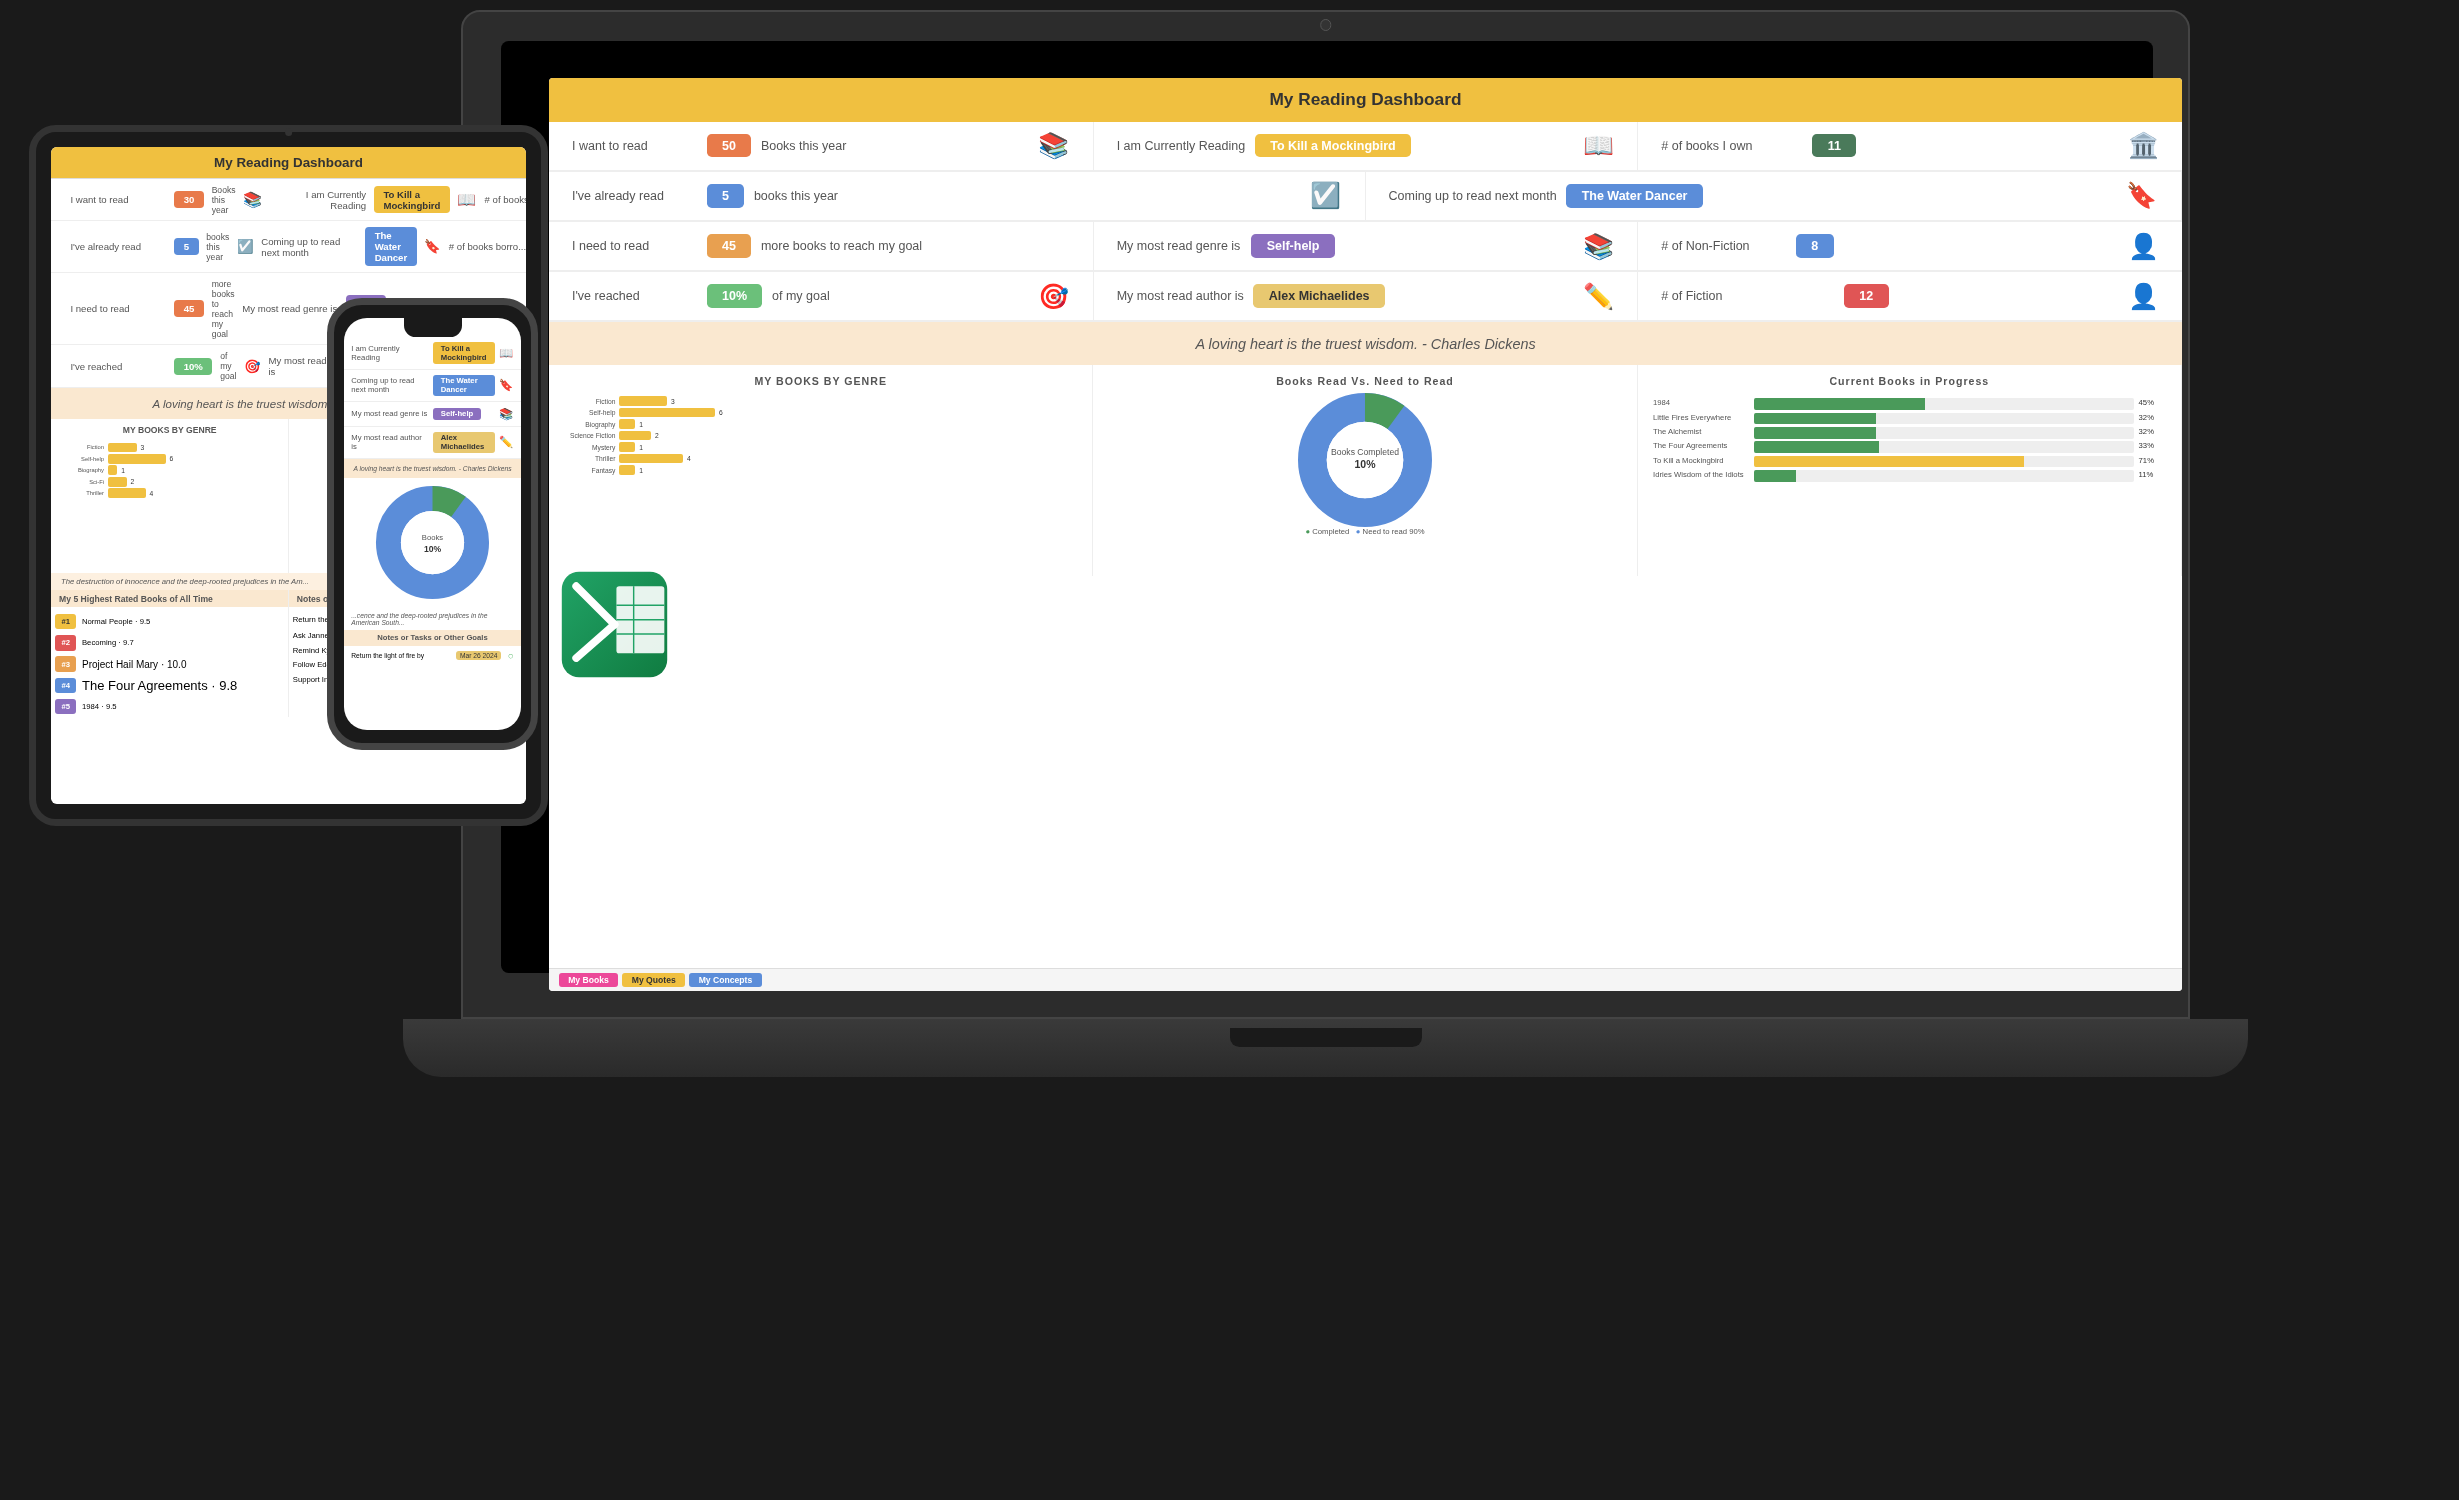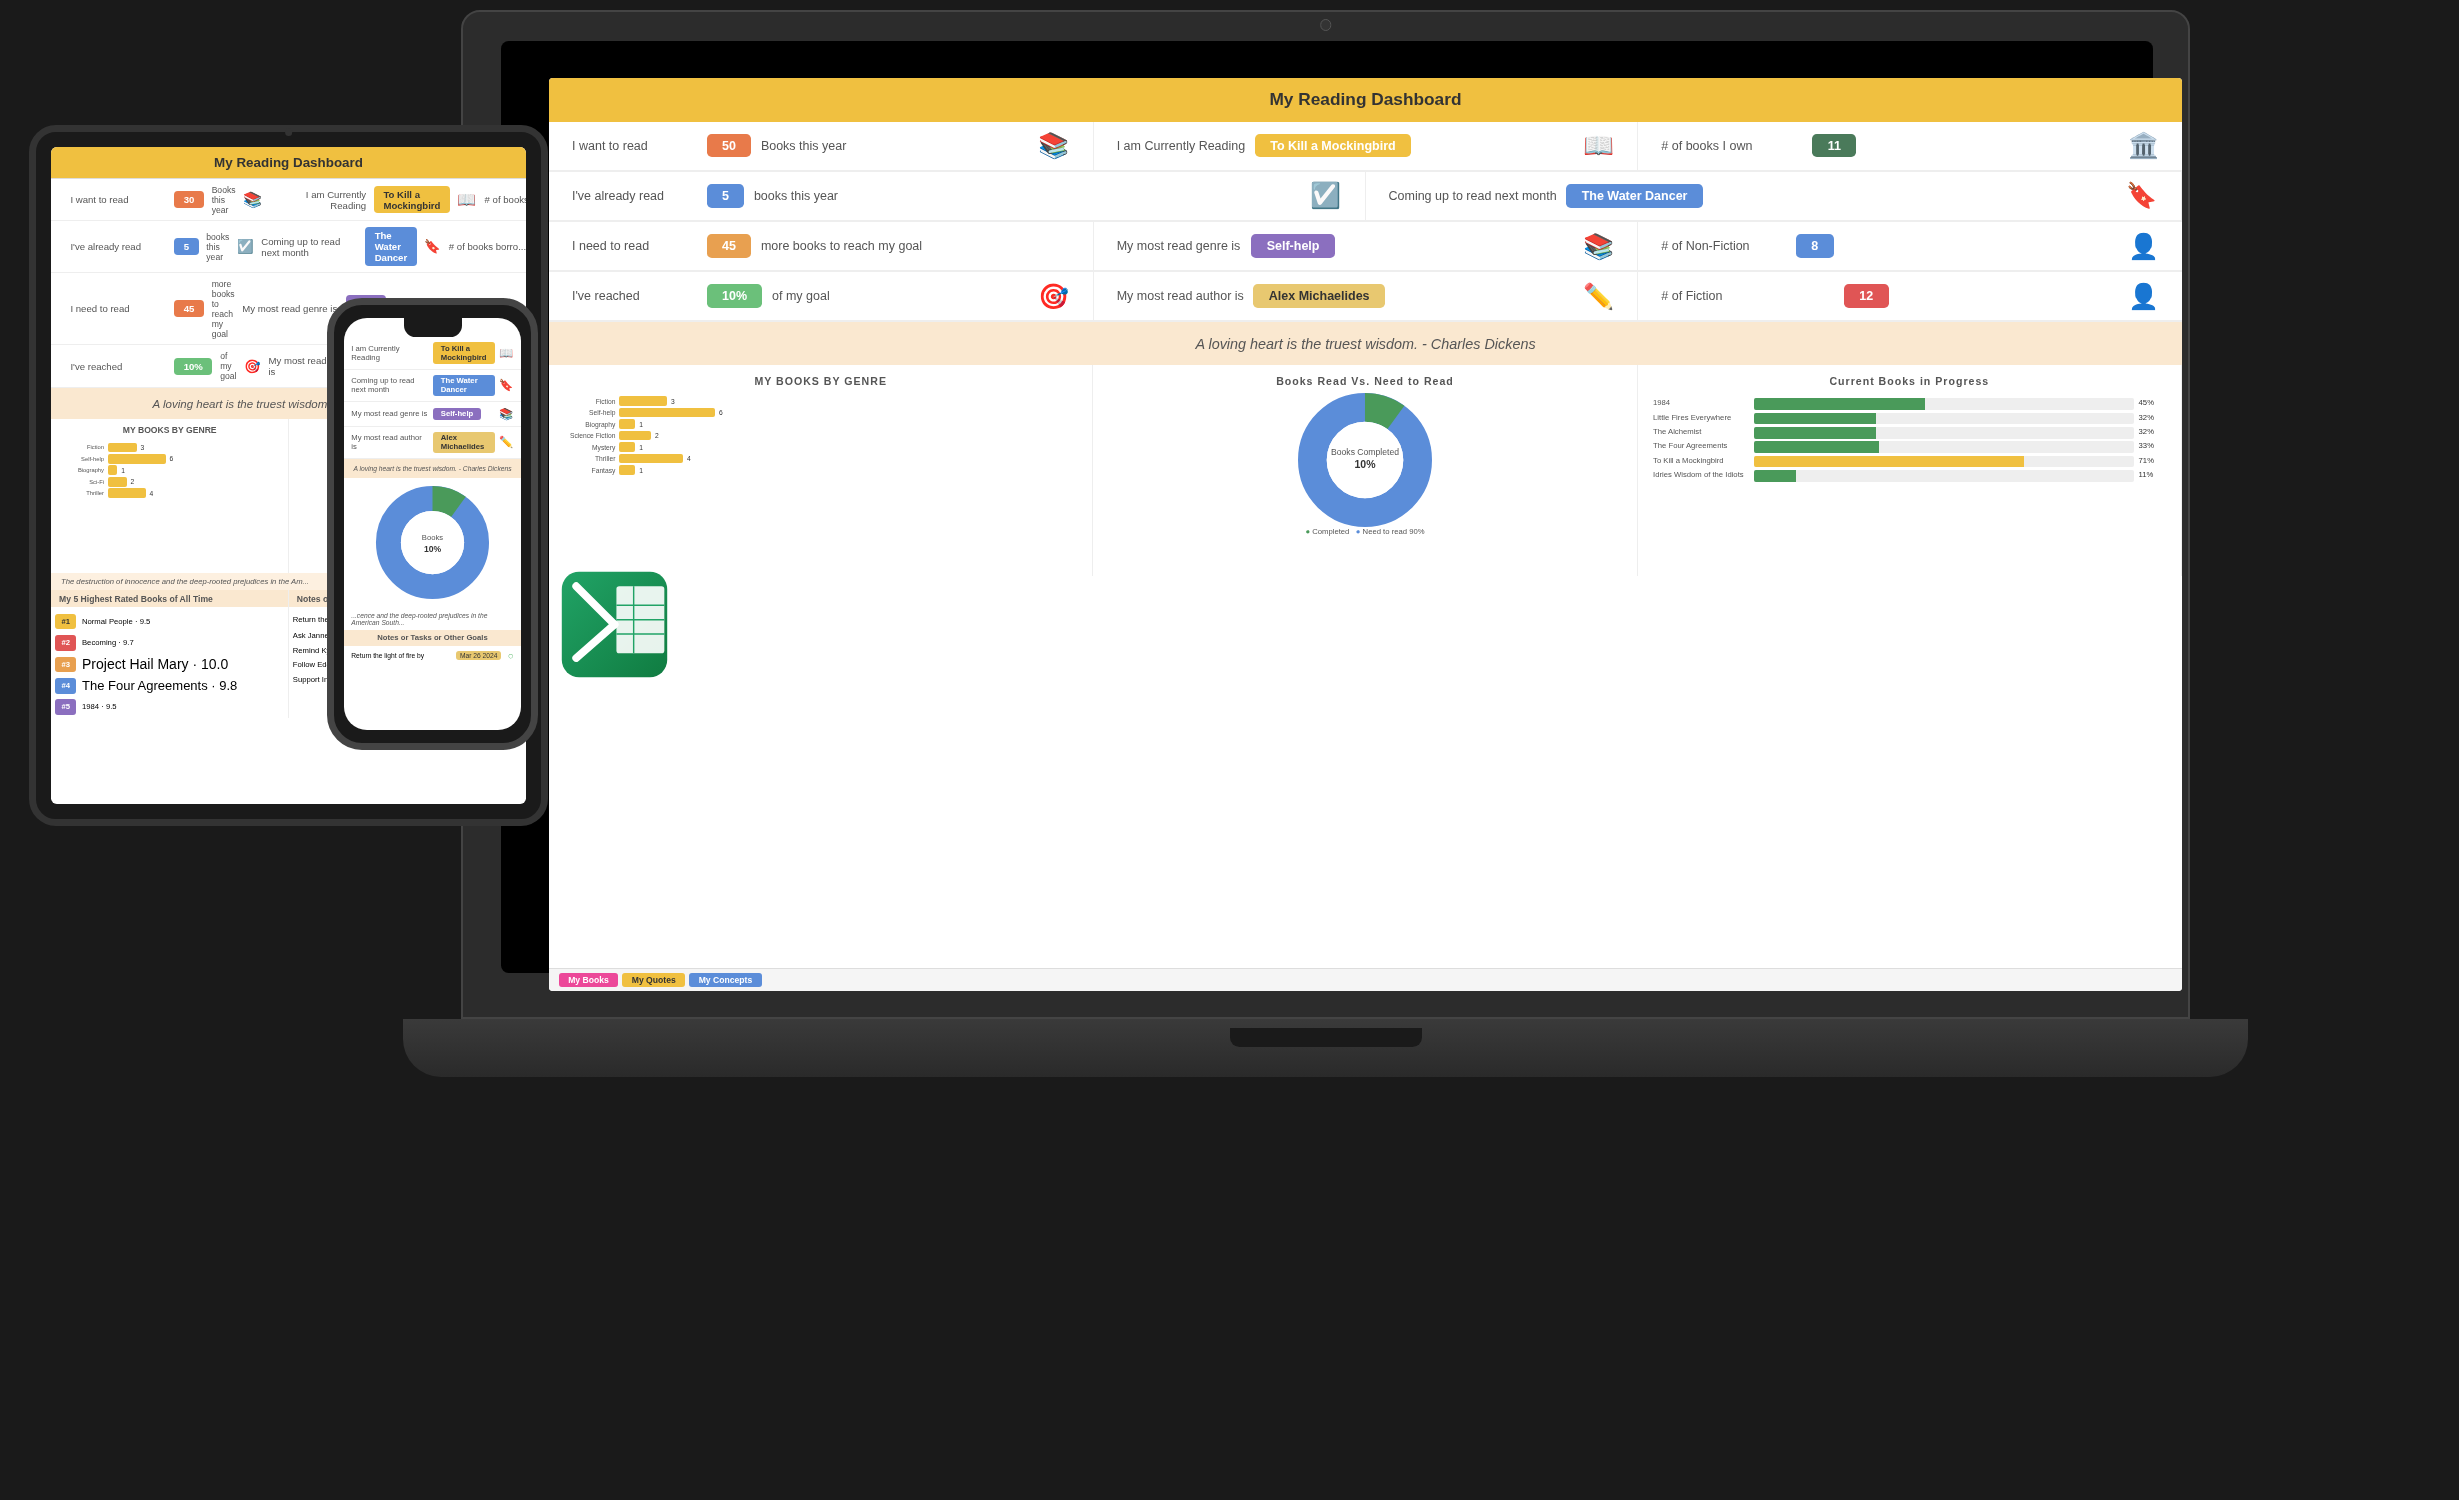--- a/index.html
+++ b/index.html
@@ -755,21 +755,21 @@
             <div class="table-row-item">
               <div class="rank-badge badge-1">#1</div>
               <span style="font-size:7.7px;">Normal People · 9.5</span>
             </div>
             <div class="table-row-item">
               <div class="rank-badge badge-2">#2</div>
               <span style="font-size:7.7px;">Becoming · 9.7</span>
             </div>
             <div class="table-row-item">
               <div class="rank-badge badge-3">#3</div>
-              <span style="font-size:14px;">Project Hail Mary · 10.0</span>
+              <span style="font-size:10px;">Project Hail Mary · 10.0</span>
             </div>
             <div class="table-row-item">
               <div class="rank-badge badge-4">#4</div>
               <span style="font-size:13px;">The Four Agreements · 9.8</span>
             </div>
             <div class="table-row-item">
               <div class="rank-badge badge-5">#5</div>
               <span style="font-size:7.7px;">1984 · 9.5</span>
             </div>
           </div>

